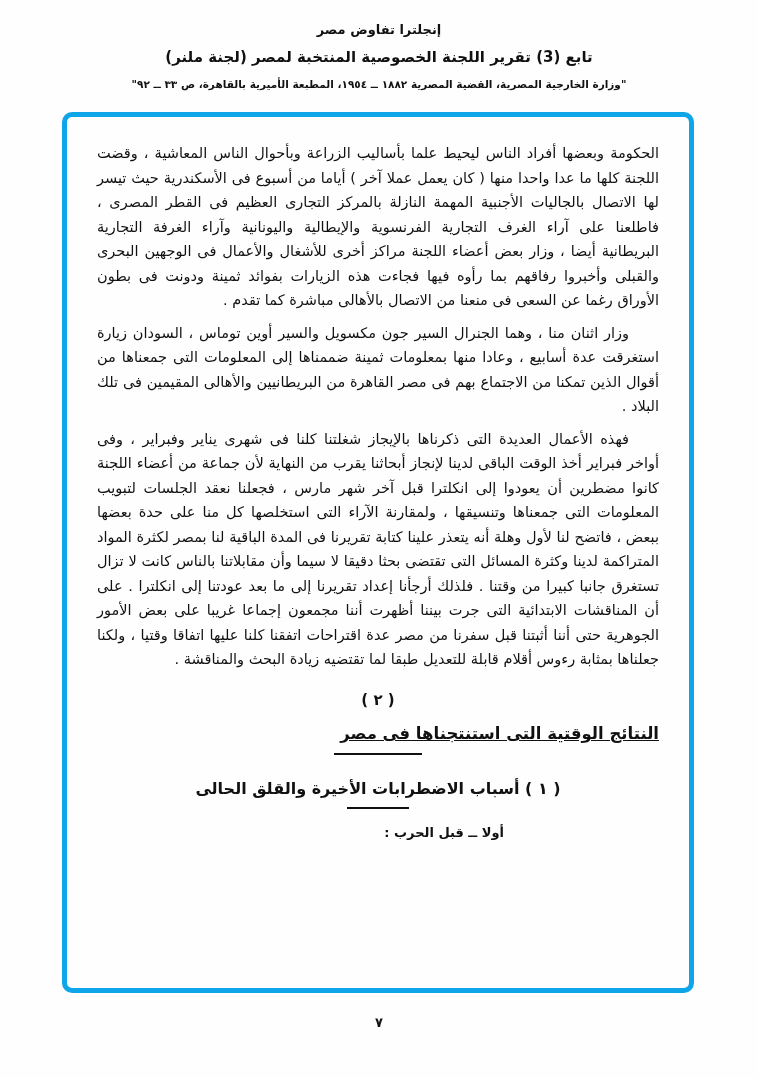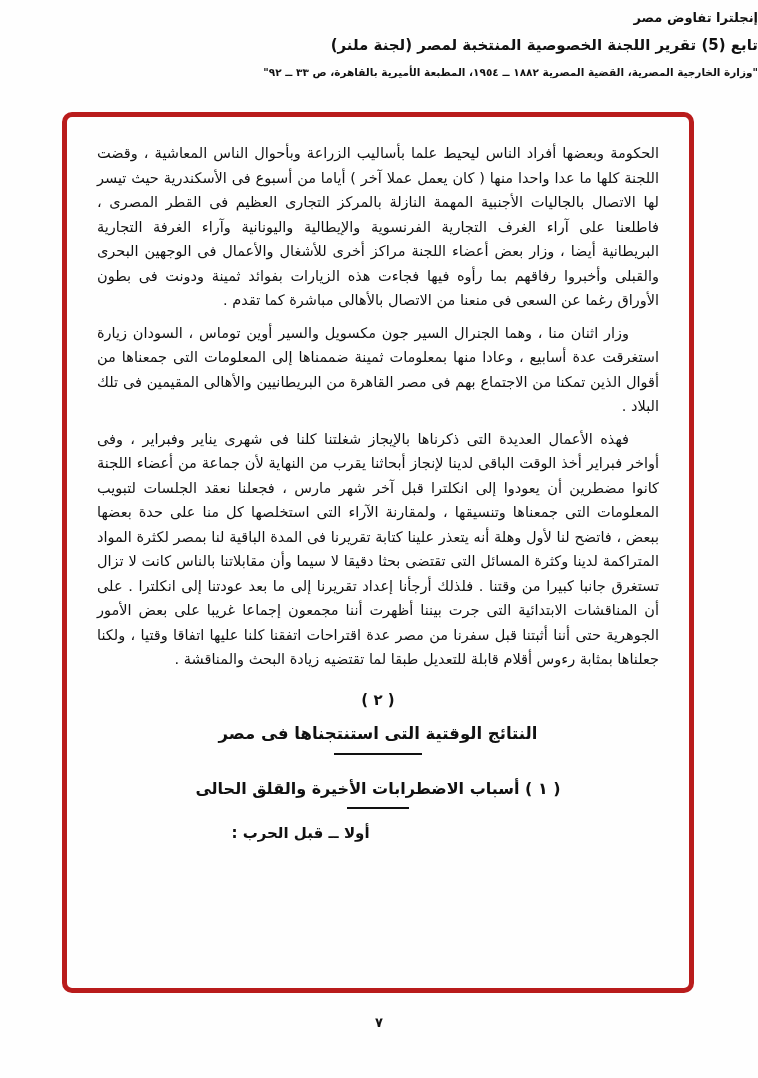--- a/index.html
+++ b/index.html
@@ -13,23 +13,23 @@
     overflow: hidden;
   }
   .page {
     position: relative;
     width: 758px;
     height: 1078px;
     background: #fefefe;
   }
   
   .header {
-    text-align: right;
+    text-align: center;
     direction: rtl;
-    padding-top: 8px;
+    padding-top: 20px;
   }
   .header-line1 {
     font-size: 13px;
     font-weight: bold;
     line-height: 20px;
   }
   .header-line2 {
     font-size: 15px;
     font-weight: bold;
     line-height: 26px;
@@ -43,21 +43,21 @@
     letter-spacing: 0.2px;
   }
   
   .frame {
     position: absolute;
     left: 62px;
     top: 112px;
     width: 632px;
     height: 881px;
     box-sizing: border-box;
-    border: 5px solid #b91c1c;
+    border: 5px solid #0ea5e9;
     border-radius: 10px;
     overflow: hidden;
   }
   .frame-inner {
     direction: rtl;
     padding: 24px 30px 0 30px;
     font-size: 14.5px;
     line-height: 24.5px;
     text-align: justify;
   }
@@ -70,45 +70,46 @@
   }
   
   .section-number {
     text-align: center;
     font-weight: bold;
     font-size: 15px;
     margin: 16px 0 10px 0;
     text-indent: 0;
   }
   .section-title {
-    text-align: center;
+    text-align: right;
     font-weight: bold;
     font-size: 16.5px;
     margin: 0 0 6px 0;
     text-indent: 0;
+    text-decoration: underline;
   }
   .rule {
     height: 2px;
     background: #111;
     margin: 0 auto 14px auto;
   }
   .rule.wide { width: 88px; }
   .rule.narrow { width: 62px; margin-bottom: 12px; }
   .subsection-heading {
     text-align: center;
     font-weight: bold;
     font-size: 16px;
     margin: 22px 0 6px 0;
     text-indent: 0;
   }
   .sub-subheading {
     direction: rtl;
-    text-align: center;
+    text-align: right;
     font-weight: bold;
-    font-size: 15px;
+    font-size: 13px;
     padding-right: 155px;
     margin: 4px 0 12px 0;
     text-indent: 0;
   }
   
   .footer {
     position: absolute;
     left: 0;
     top: 1015px;
     width: 758px;
@@ -117,21 +118,21 @@
     font-weight: bold;
   }
 </style>
 </head>
 <body>
 
 <div class="page">
 
   <div class="header">
     <div class="header-line1">إنجلترا تفاوض مصر</div>
-    <div class="header-line2">تابع (5) تقرير اللجنة الخصوصية المنتخبة لمصر (لجنة ملنر)</div>
+    <div class="header-line2">تابع (3) تقرير اللجنة الخصوصية المنتخبة لمصر (لجنة ملنر)</div>
     <div class="header-line3">"وزارة الخارجية المصرية، القضية المصرية ١٨٨٢ ــ ١٩٥٤، المطبعة الأميرية بالقاهرة، ص ٣٣ ــ ٩٢"</div>
   </div>
 
   <div class="frame">
     <div class="frame-inner">
 
       <p class="para first">الحكومة وبعضها أفراد الناس ليحيط علما بأساليب الزراعة وبأحوال الناس المعاشية ، وقضت اللجنة كلها ما عدا واحدا منها ( كان يعمل عملا آخر ) أياما من أسبوع فى الأسكندرية حيث تيسر لها الاتصال بالجاليات الأجنبية المهمة النازلة بالمركز التجارى العظيم فى القطر المصرى ، فاطلعنا على آراء الغرف التجارية الفرنسوية والإيطالية واليونانية وآراء الغرفة التجارية البريطانية أيضا ، وزار بعض أعضاء اللجنة مراكز أخرى للأشغال والأعمال فى الوجهين البحرى والقبلى وأخبروا رفاقهم بما رأوه فيها فجاءت هذه الزيارات بفوائد ثمينة ودونت فى بطون الأوراق رغما عن السعى فى منعنا من الاتصال بالأهالى مباشرة كما تقدم .</p>
 
       <p class="para">وزار اثنان منا ، وهما الجنرال السير جون مكسويل والسير أوين توماس ، السودان زيارة استغرقت عدة أسابيع ، وعادا منها بمعلومات ثمينة ضممناها إلى المعلومات التى جمعناها من أقوال الذين تمكنا من الاجتماع بهم فى مصر القاهرة من البريطانيين والأهالى المقيمين فى تلك البلاد .</p>
 

